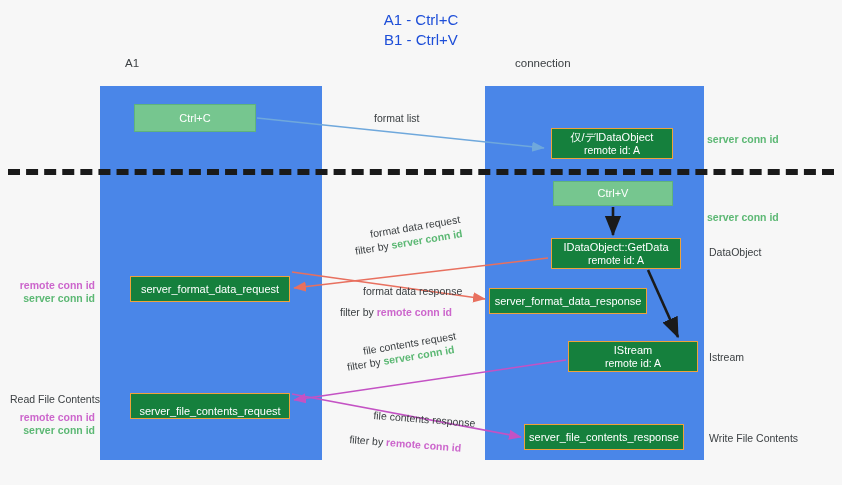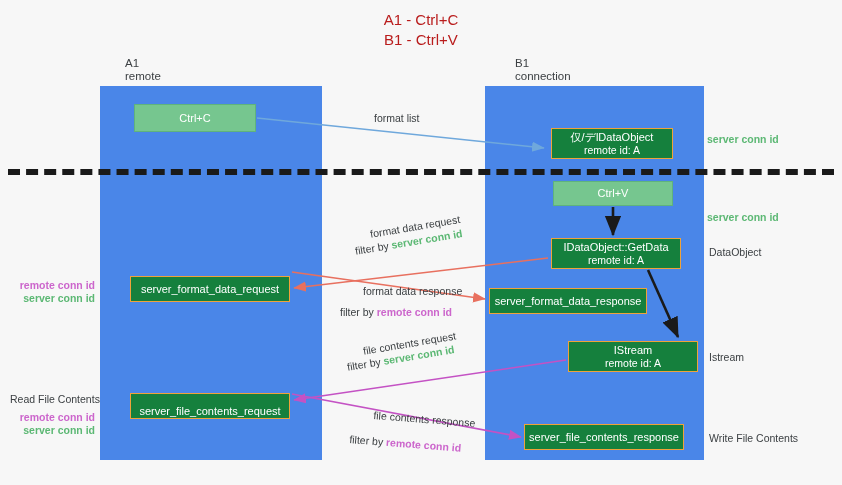--- a/index.html
+++ b/index.html
@@ -8,21 +8,21 @@
     background:#f7f7f7;
     font-family:"Liberation Sans","DejaVu Sans",sans-serif;
     overflow:hidden;
     position:relative;
   }
   #stage{position:absolute;left:0;top:0;width:842px;height:485px;}
   .abs{position:absolute;}
   
   #title{
     left:0;top:10px;width:842px;text-align:center;
-    font-size:15px;color:#b91c1c;line-height:20px;
+    font-size:15px;color:#1d4ed8;line-height:20px;
   }
   
   .col-head{
     font-size:11.5px;color:#3c4043;line-height:13px;
   }
   #head-a1{left:125px;top:57px;width:140px;}
   #head-b1{left:515px;top:57px;width:190px;}
   
   .lane{background:#4a86e8;}
   #lane-a1{left:100px;top:86px;width:222px;height:374px;}
@@ -84,24 +84,22 @@
 
 <div id="stage">
 
   <div class="abs" id="title">
     <div>A1 - Ctrl+C</div>
     <div>B1 - Ctrl+V</div>
   </div>
 
   <div class="abs col-head" id="head-a1">
     <div>A1</div>
-    <div>remote</div>
   </div>
   <div class="abs col-head" id="head-b1">
-    <div>B1</div>
     <div>connection</div>
   </div>
 
   <div class="abs lane" id="lane-a1"></div>
   <div class="abs lane" id="lane-b1"></div>
 
   <svg id="svg-arrows">
     <defs>
       <marker id="ar-blue" markerWidth="9" markerHeight="9" refX="7.5" refY="3.2" orient="auto">
         <path d="M0,0 L8,3.2 L0,6.4 z" fill="#6fa8dc"></path>

